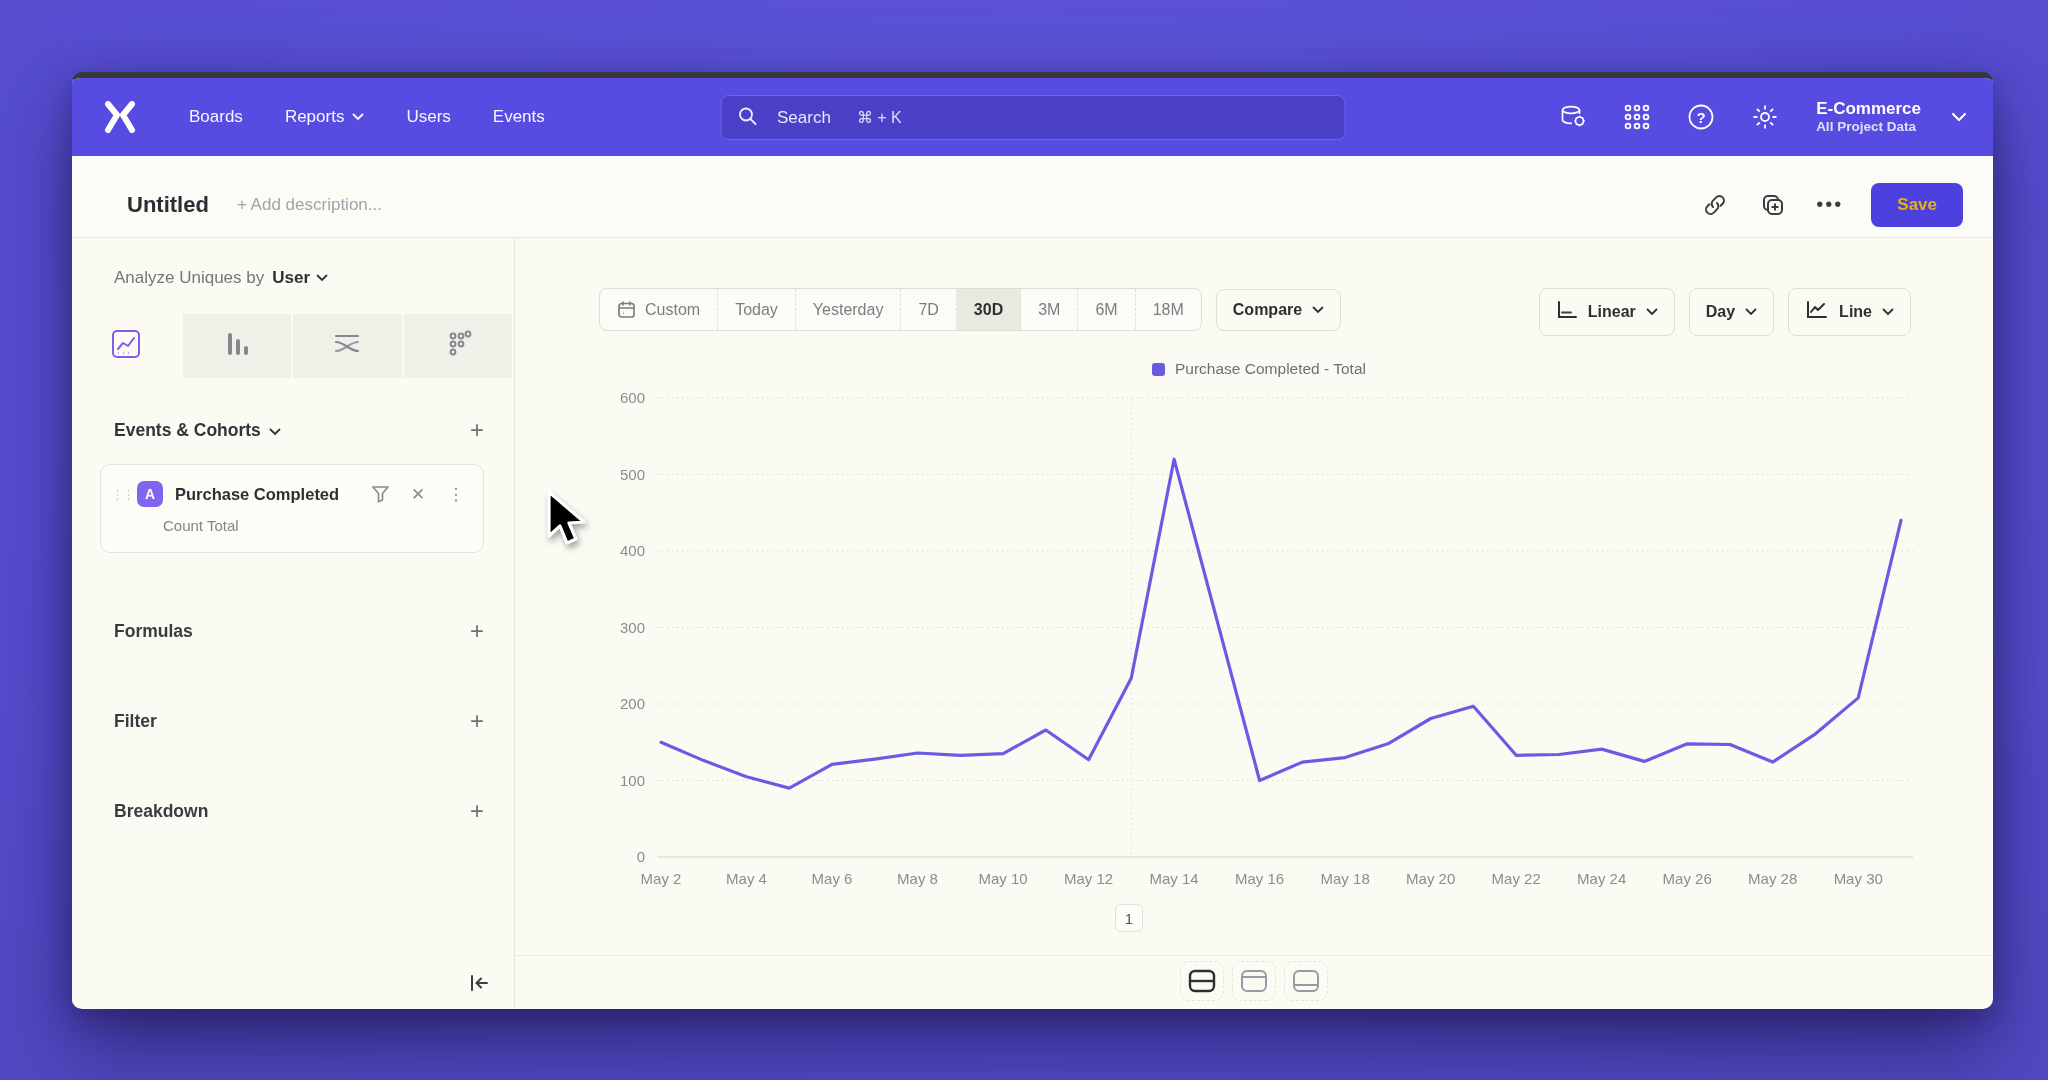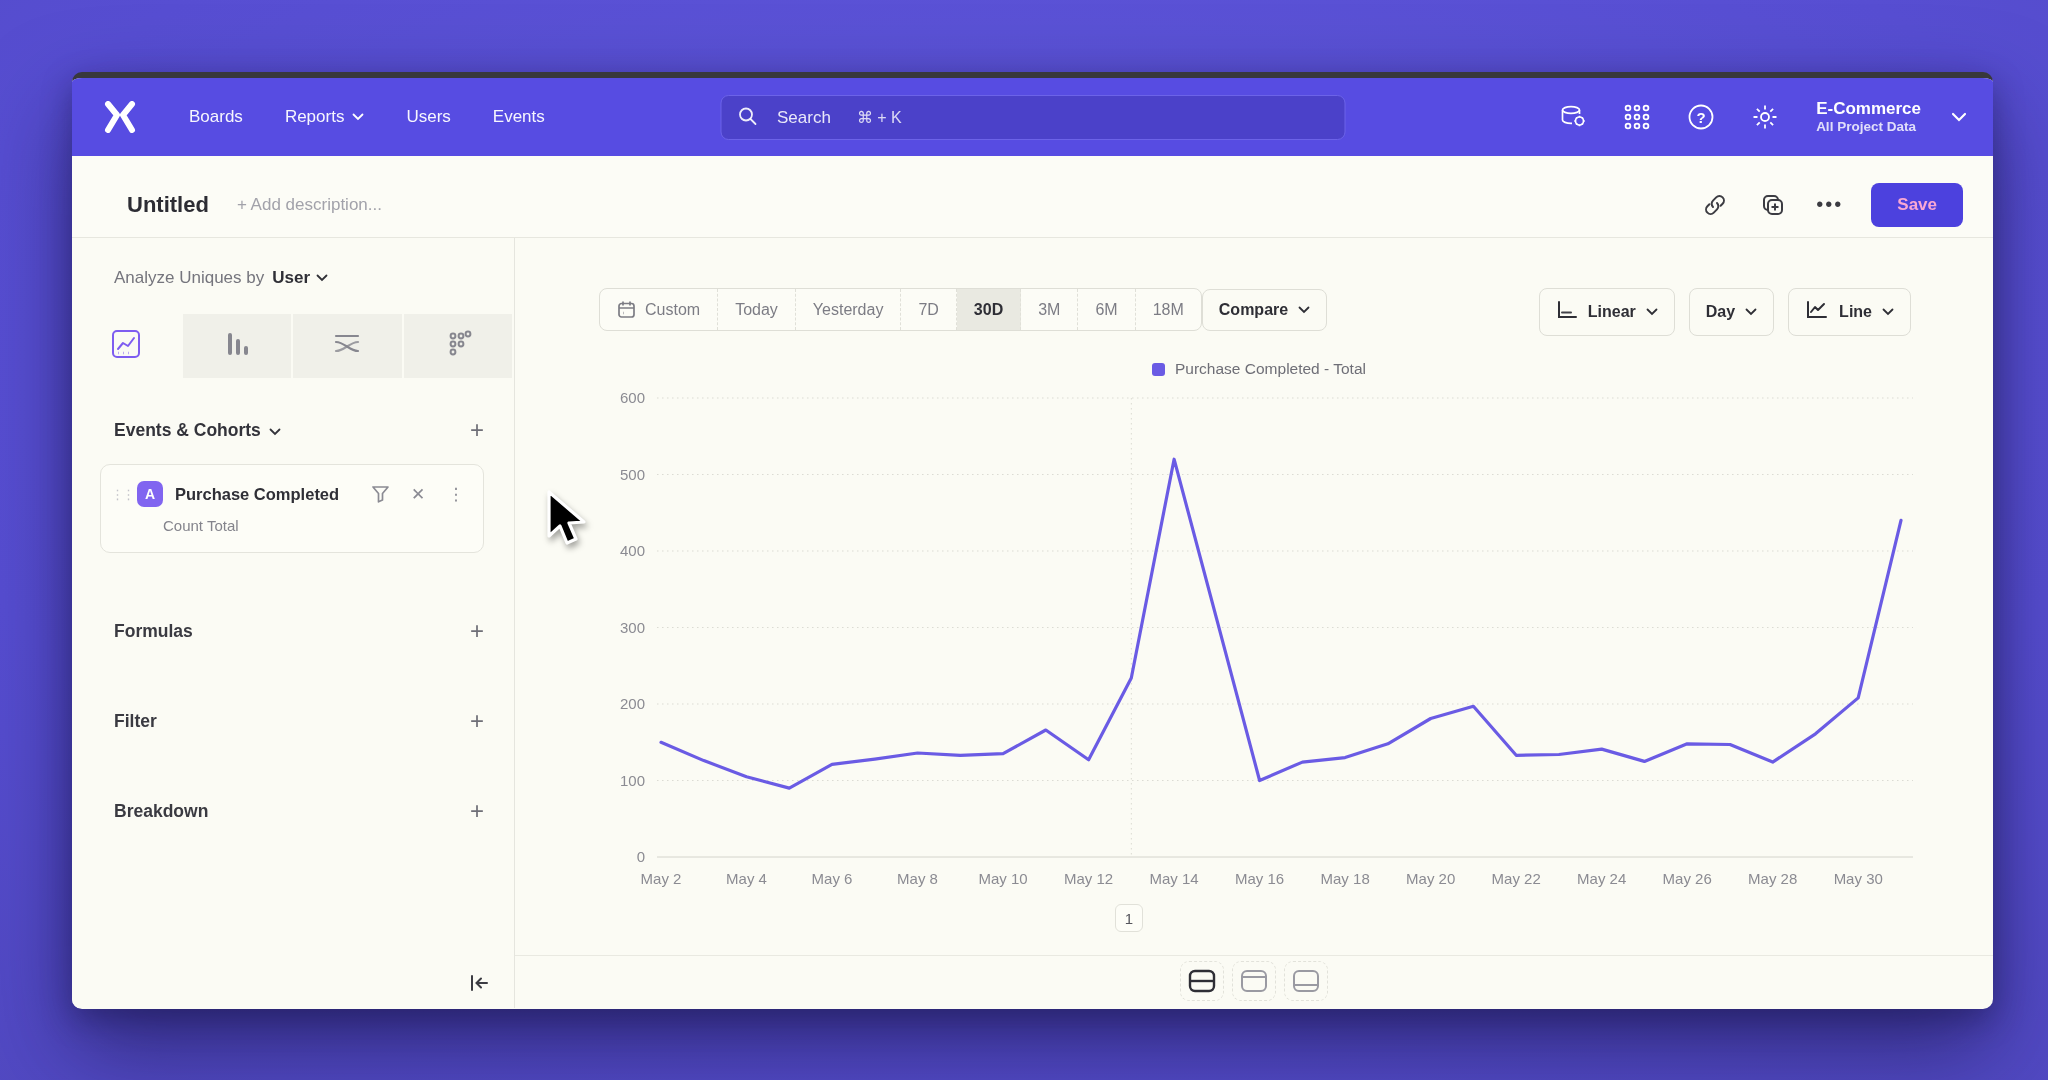--- a/index.html
+++ b/index.html
@@ -38,21 +38,21 @@
   .titlebar {
     height:82px; background:#fcfcf6; border-bottom:1px solid #e7e7df;
     display:flex; align-items:center; padding:16px 30px 0 55px;
   }
   .doc-title { font-size:22px; font-weight:bold; color:#2c2c33; margin-right:28px; }
   .doc-desc { font-size:17px; color:#a2a2aa; cursor:text; }
   .title-actions { margin-left:auto; display:flex; align-items:center; gap:28px; }
   .ta-icon { width:30px; height:30px; display:flex; align-items:center; justify-content:center; color:#3c3c42; cursor:pointer; }
   .dots { font-size:20px; color:#3c3c42; letter-spacing:2px; cursor:pointer; }
   .save-btn {
-    background:#4c41de; color:#f9a8d4; font-size:17px; font-weight:bold;
+    background:#4c41de; color:#eab308; font-size:17px; font-weight:bold;
     border:none; border-radius:8px; padding:12px 26px; cursor:pointer; font-family:inherit;
   }
   
   .content { display:flex; height:770px; position:relative; }
   .sidebar {
     width:443px; border-right:1px solid #e5e5de; padding:30px 30px 0 42px;
     position:relative; background:#fbfbf4;
   }
   .analyze-row { display:flex; align-items:center; gap:8px; font-size:17px; margin-bottom:26px; }
   .analyze-label { color:#75757d; }
@@ -73,21 +73,21 @@
   .event-badge {
     width:26px; height:26px; border-radius:7px; background:#8165f0; color:#fff;
     font-size:14px; font-weight:bold; display:flex; align-items:center; justify-content:center;
   }
   .event-name { font-size:16.5px; font-weight:bold; color:#2f2f36; margin-right:auto; }
   .card-ic { color:#8b8b93; width:26px; display:flex; justify-content:center; cursor:pointer; font-size:17px; }
   .event-metric { font-size:15px; color:#84848c; margin:10px 0 0 52px; cursor:pointer; }
   .collapse-btn { position:absolute; right:24px; bottom:12px; cursor:pointer; }
   
   .main { flex:1; position:relative; }
-  .toolbar { position:absolute; left:84px; top:50px; display:flex; align-items:center; }
+  .toolbar { position:absolute; left:84px; top:50px; display:flex; align-items:center; gap:14px; }
   .range-group { display:flex; border:1px solid #deded6; border-radius:8px; background:#fcfcf6; overflow:hidden; }
   .chip {
     padding:11px 17px; font-size:16px; color:#7c7c84; display:flex; align-items:center; gap:9px;
     border-right:1px dashed #e0e0d8; cursor:pointer; white-space:nowrap;
   }
   .chip:last-child { border-right:none; }
   .chip.active { background:#e9e9e1; color:#2e2e35; font-weight:bold; }
   .compare-btn, .ctl-btn {
     border:1px solid #deded6; border-radius:8px; background:transparent; padding:11px 16px;
     font-size:16px; font-weight:bold; color:#2e2e35; display:flex; align-items:center; gap:10px;

